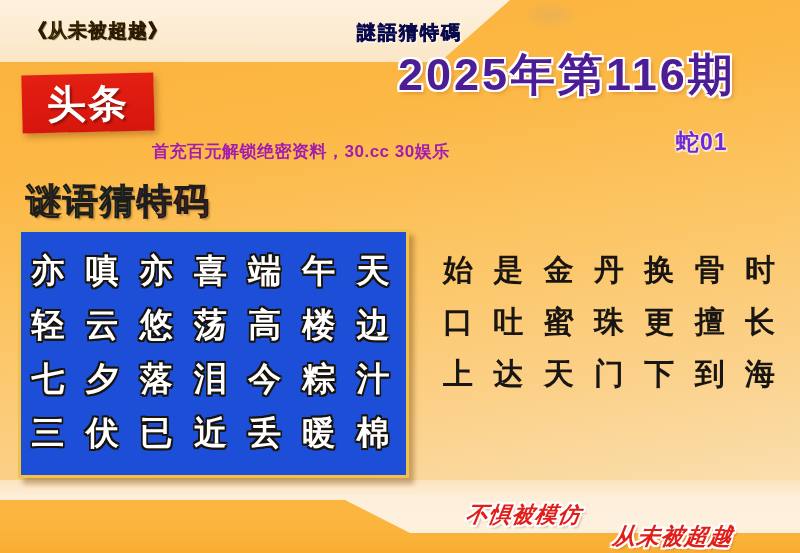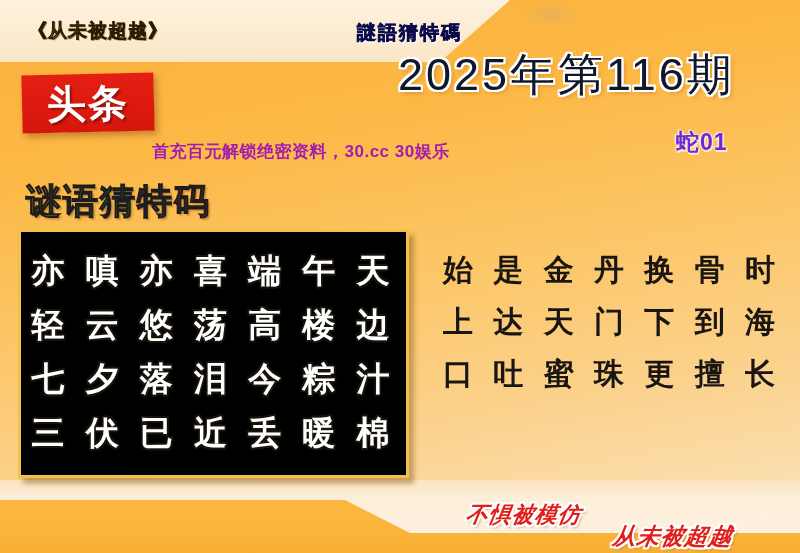--- a/index.html
+++ b/index.html
@@ -99,23 +99,23 @@
     -webkit-text-stroke: 0.7px #0a0a4a;
     text-shadow: 1.5px 1.5px 0 rgba(255,255,255,.65);
     white-space: nowrap;
   }
 
   .issue {
     position: absolute;
     left: 398px;
     top: 45px;
     font-size: 45px;
-    font-weight: normal;
+    font-weight: bold;
     letter-spacing: 3px;
-    color: #0f172a;
+    color: #4c1d95;
     text-shadow:
       2px 0 0 #fff, -2px 0 0 #fff, 0 2px 0 #fff, 0 -2px 0 #fff,
       2px 2px 0 #fff, -2px -2px 0 #fff, 2px -2px 0 #fff, -2px 2px 0 #fff,
       3px 3px 4px rgba(150,60,10,.35);
     white-space: nowrap;
   }
 
   .zodiac {
     position: absolute;
     left: 676px;
@@ -186,21 +186,21 @@
   .rt3 { color: #a421d6; }
   .rt4 { color: #ee2020; }
 
   
   .riddle-box {
     position: absolute;
     left: 18px;
     top: 229px;
     width: 391px;
     height: 249px;
-    background: #000000;
+    background: #1d4ed8;
     border: 3px solid #f0c24a;
     box-sizing: border-box;
     box-shadow: 5px 6px 5px rgba(120,70,15,.40);
     padding: 12px 0 0 0;
   }
   .riddle-line {
     font-size: 33px;
     font-weight: bold;
     color: #ffffff;
     letter-spacing: 6px;
@@ -286,20 +286,20 @@
 
   <div class="riddle-box">
     <div class="riddle-line">亦 嗔 亦 喜 端 午 天</div>
     <div class="riddle-line">轻 云 悠 荡 高 楼 边</div>
     <div class="riddle-line">七 夕 落 泪 今 粽 汁</div>
     <div class="riddle-line">三 伏 已 近 丢 暖 棉</div>
   </div>
 
   <div class="poem">
     <div class="poem-line">始 是 金 丹 换 骨 时</div>
+    <div class="poem-line">口 吐 蜜 珠 更 擅 长</div>
     <div class="poem-line">上 达 天 门 下 到 海</div>
-    <div class="poem-line">口 吐 蜜 珠 更 擅 长</div>
   </div>
 
   <div class="slogan slogan-left">不惧被模仿</div>
   <div class="slogan slogan-right">从未被超越</div>
 
 </div>
 
 </body></html>

